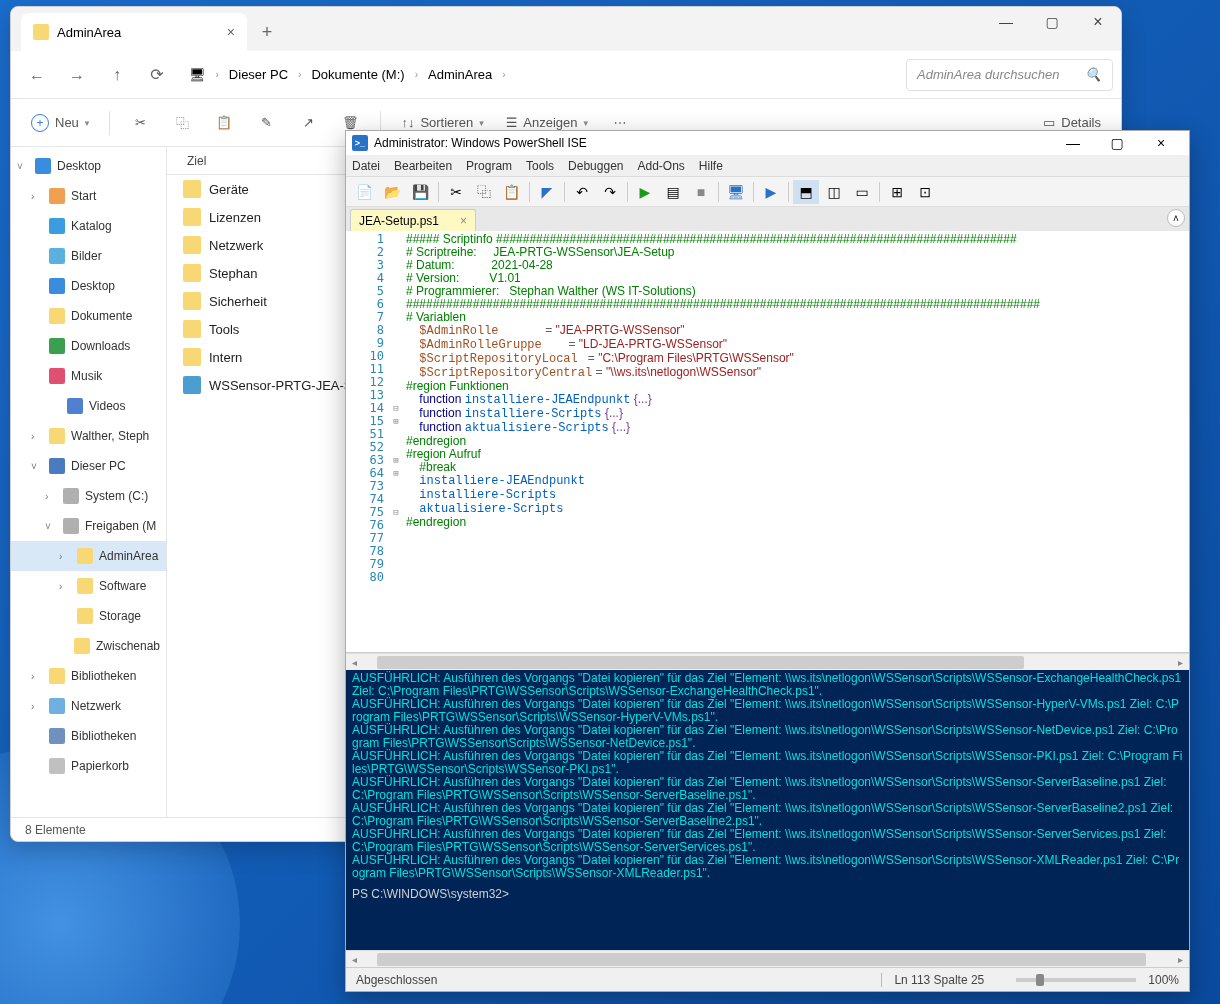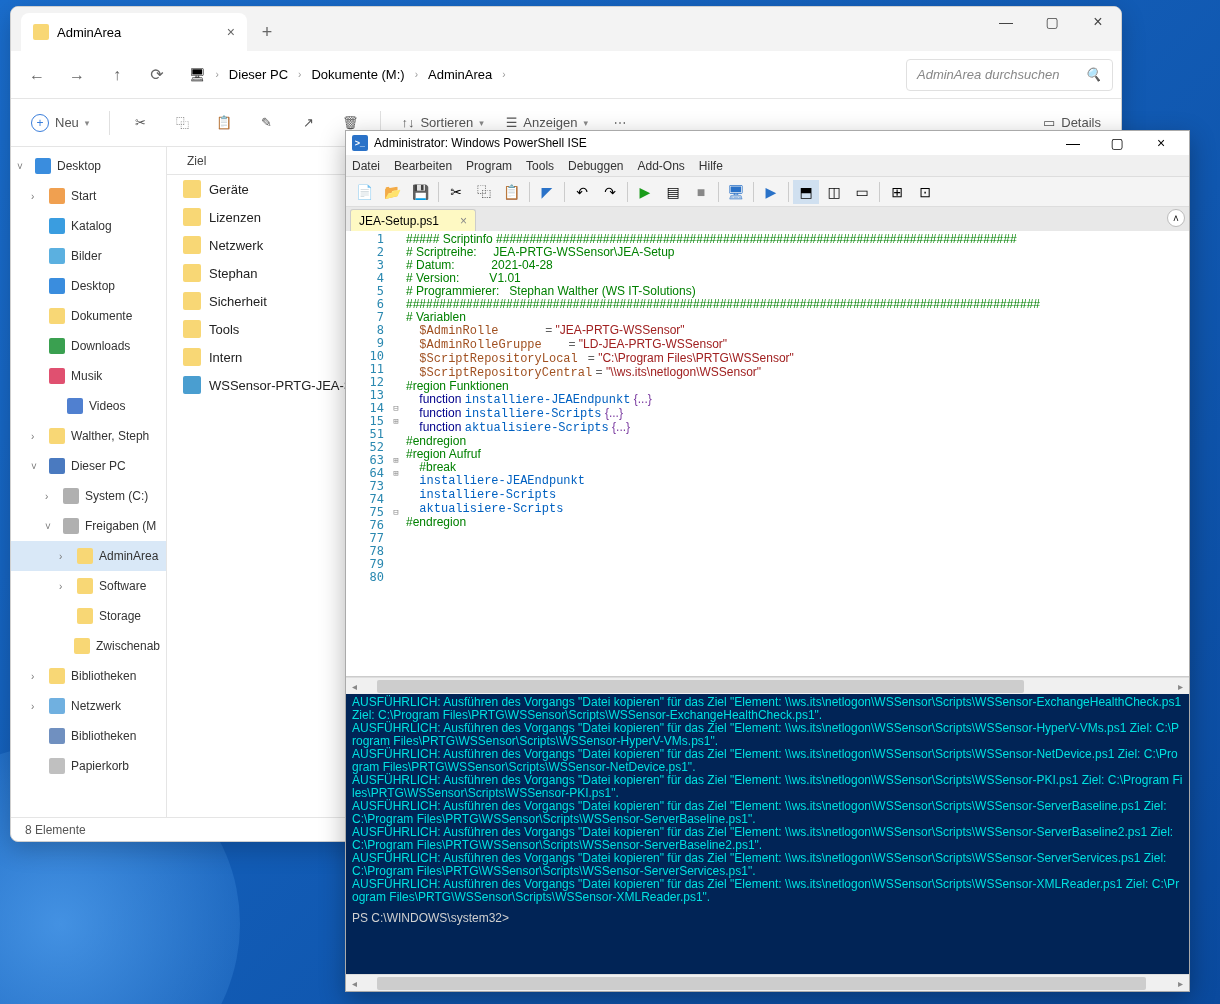--- a/index.html
+++ b/index.html
@@ -440,13 +440,19 @@
       <div class="arr">▸</div>
   </div>
   <div class="ise-console" id="console"><div class="verb">AUSFÜHRLICH: Ausführen des Vorgangs "Datei kopieren" für das Ziel "Element: \\ws.its\netlogon\WSSensor\Scripts\WSSensor-ExchangeHealthCheck.ps1 Ziel: C:\Program Files\PRTG\WSSensor\Scripts\WSSensor-ExchangeHealthCheck.ps1".</div><div class="verb">AUSFÜHRLICH: Ausführen des Vorgangs "Datei kopieren" für das Ziel "Element: \\ws.its\netlogon\WSSensor\Scripts\WSSensor-HyperV-VMs.ps1 Ziel: C:\Program Files\PRTG\WSSensor\Scripts\WSSensor-HyperV-VMs.ps1".</div><div class="verb">AUSFÜHRLICH: Ausführen des Vorgangs "Datei kopieren" für das Ziel "Element: \\ws.its\netlogon\WSSensor\Scripts\WSSensor-NetDevice.ps1 Ziel: C:\Program Files\PRTG\WSSensor\Scripts\WSSensor-NetDevice.ps1".</div><div class="verb">AUSFÜHRLICH: Ausführen des Vorgangs "Datei kopieren" für das Ziel "Element: \\ws.its\netlogon\WSSensor\Scripts\WSSensor-PKI.ps1 Ziel: C:\Program Files\PRTG\WSSensor\Scripts\WSSensor-PKI.ps1".</div><div class="verb">AUSFÜHRLICH: Ausführen des Vorgangs "Datei kopieren" für das Ziel "Element: \\ws.its\netlogon\WSSensor\Scripts\WSSensor-ServerBaseline.ps1 Ziel: C:\Program Files\PRTG\WSSensor\Scripts\WSSensor-ServerBaseline.ps1".</div><div class="verb">AUSFÜHRLICH: Ausführen des Vorgangs "Datei kopieren" für das Ziel "Element: \\ws.its\netlogon\WSSensor\Scripts\WSSensor-ServerBaseline2.ps1 Ziel: C:\Program Files\PRTG\WSSensor\Scripts\WSSensor-ServerBaseline2.ps1".</div><div class="verb">AUSFÜHRLICH: Ausführen des Vorgangs "Datei kopieren" für das Ziel "Element: \\ws.its\netlogon\WSSensor\Scripts\WSSensor-ServerServices.ps1 Ziel: C:\Program Files\PRTG\WSSensor\Scripts\WSSensor-ServerServices.ps1".</div><div class="verb">AUSFÜHRLICH: Ausführen des Vorgangs "Datei kopieren" für das Ziel "Element: \\ws.its\netlogon\WSSensor\Scripts\WSSensor-XMLReader.ps1 Ziel: C:\Program Files\PRTG\WSSensor\Scripts\WSSensor-XMLReader.ps1".</div><div class="prompt">PS C:\WINDOWS\system32&gt;</div></div>
   <div class="hscroll">
     <div class="arr">◂</div>
       <div class="track">
         <div class="thumb" style="width:95%"></div>
       </div>
       <div class="arr">▸</div>
   </div>
+  <div class="ise-status">
+    <span>Abgeschlossen</span>
+    <span class="mid" style="border-left:1px solid #bbb;padding-left:12px">Ln 113  Spalte 25</span>
+    <div class="slider"></div>
+    <span>100%</span>
+  </div>
 </div>
 
 </body></html>

